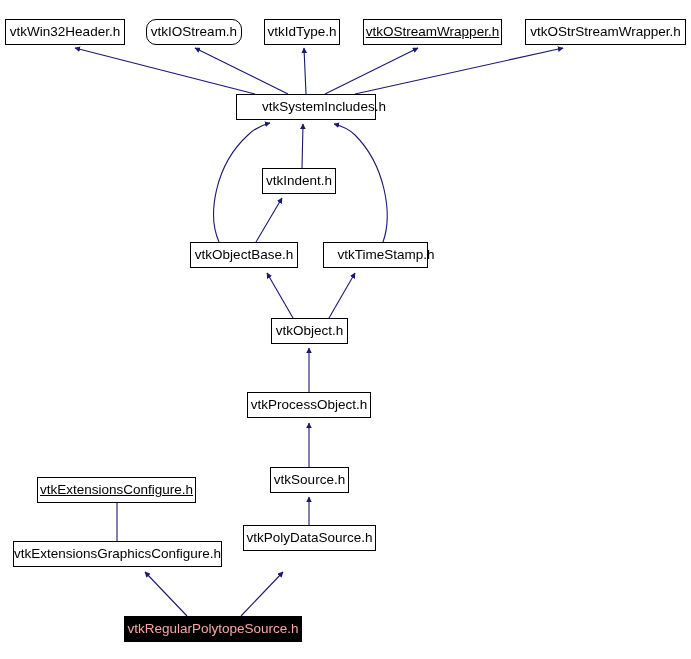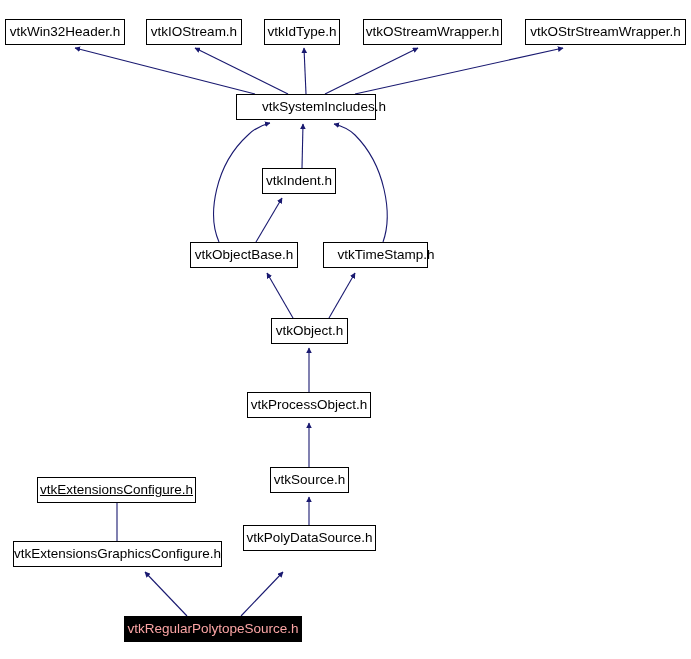--- a/index.html
+++ b/index.html
@@ -75,27 +75,27 @@
       <line x1="309" y1="467" x2="309" y2="423" stroke="#191970" stroke-width="1.1" marker-end="url(#arrow)"></line>
       <line x1="117" y1="541" x2="117" y2="497" stroke="#191970" stroke-width="1.1" marker-end="url(#arrow)"></line>
       <line x1="309" y1="541" x2="309" y2="497" stroke="#191970" stroke-width="1.1" marker-end="url(#arrow)"></line>
       <line x1="187" y1="616" x2="145" y2="572" stroke="#191970" stroke-width="1.1" marker-end="url(#arrow)"></line>
       <line x1="241" y1="616" x2="283" y2="572" stroke="#191970" stroke-width="1.1" marker-end="url(#arrow)"></line>
     </svg>
 
 <div class="node" style="left: 5px; top: 19px; width: 120px; height: 26px;">
       <span class="node-label">vtkWin32Header.h</span>
     </div>
-    <div class="node" style="left: 146px; top: 19px; width: 96px; height: 26px;">
+    <div class="node" style="left: 146px; top: 19px; width: 96px; height: 26px; border-radius: 10px;">
       <span class="node-label">vtkIOStream.h</span>
     </div>
     <div class="node" style="left: 264px; top: 19px; width: 76px; height: 26px;">
       <span class="node-label">vtkIdType.h</span>
     </div>
-    <div class="node" style="left: 363px; top: 19px; width: 139px; height: 26px;">
+    <div class="node" style="left: 363px; top: 19px; width: 139px; height: 26px; text-decoration: underline;">
       <span class="node-label">vtkOStreamWrapper.h</span>
     </div>
     <div class="node" style="left: 525px; top: 19px; width: 161px; height: 26px;">
       <span class="node-label">vtkOStrStreamWrapper.h</span>
     </div>
     <div class="node" style="left: 236px; top: 94px; width: 140px; height: 26px; padding-left: 36px;">
       <span class="node-label">vtkSystemIncludes.h</span>
     </div>
     <div class="node" style="left: 262px; top: 168px; width: 74px; height: 26px;">
       <span class="node-label">vtkIndent.h</span>

